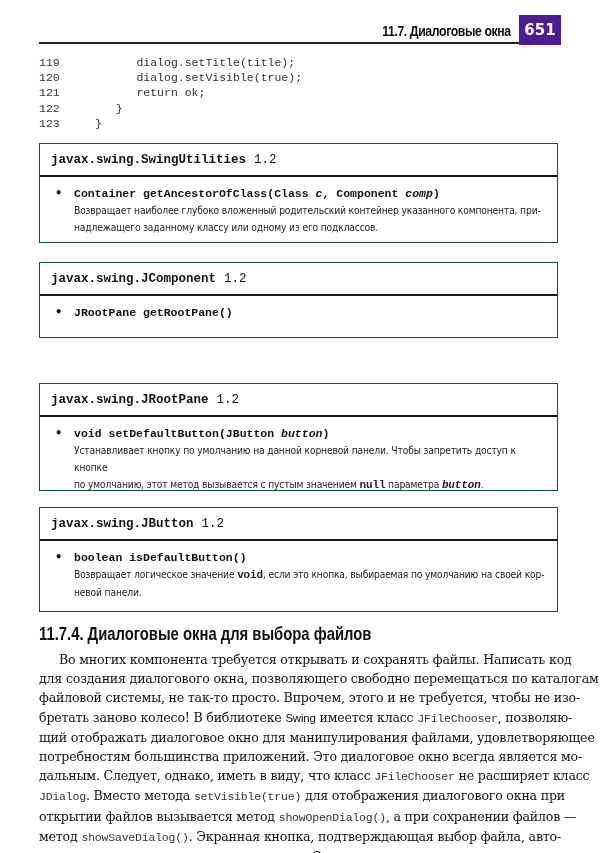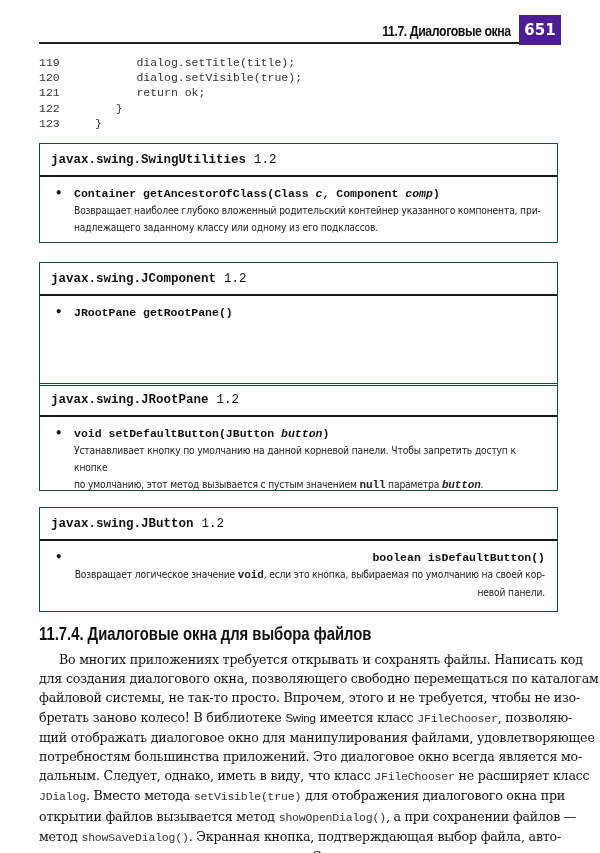--- a/index.html
+++ b/index.html
@@ -89,21 +89,21 @@
       <span>Container</span>
       <span>getAncestorOfClass(Class </span><i>c</i><span>, Component </span><i>comp</i><span>)</span>
     </div>
     <div class="desc">
       <div>Возвращает наиболее глубоко вложенный родительский контейнер указанного компонента, при-</div>
       <div>надлежащего заданному классу или одному из его подклассов.</div>
     </div>
   </div>
 </div>
 
-<div class="api-box" style="top:262px; height:124px;">
+<div class="api-box" style="top:262px; height:76px;">
   <div class="api-head">
     <span class="cls">javax.swing.JComponent</span>
     <span class="ver">1.2</span>
   </div>
   <div class="api-body">
     <div class="sig">
       <span class="bullet">•</span>
       <span>JRootPane getRootPane()</span>
     </div>
   </div>
@@ -119,41 +119,41 @@
       <span class="bullet">•</span>
       <span>void setDefaultButton(JButton </span><i>button</i><span>)</span>
     </div>
     <div class="desc">
       <div>Устанавливает кнопку по умолчанию на данной корневой панели. Чтобы запретить доступ к кнопке</div>
       <div><span>по умолчанию, этот метод вызывается с пустым значением </span><span class="mono">null</span><span> параметра </span><span class="mono-it">button</span><span>.</span></div>
     </div>
   </div>
 </div>
 
-<div class="api-box" style="top:507px; height:105px;text-align:right;">
+<div class="api-box" style="top:507px; height:105px;">
   <div class="api-head">
     <span class="cls">javax.swing.JButton</span>
     <span class="ver">1.2</span>
   </div>
   <div class="api-body">
     <div class="sig">
       <span class="bullet">•</span>
       <span>boolean isDefaultButton()</span>
     </div>
     <div class="desc">
       <div><span>Возвращает логическое значение </span><span class="mono">void</span><span>, если это кнопка, выбираемая по умолчанию на своей кор-</span></div>
       <div>невой панели.</div>
     </div>
   </div>
 </div>
 
 <div class="section-title">11.7.4. Диалоговые окна для выбора файлов</div>
 
 <div class="body-text">
-  <span class="line first">Во многих приложениях требуется открывать и сохранять файлы. Написать код</span>
+  <span class="line first">Во многих компонента требуется открывать и сохранять файлы. Написать код</span>
   <span class="line">для создания диалогового окна, позволяющего свободно перемещаться по каталогам</span>
   <span class="line">файловой системы, не так-то просто. Впрочем, этого и не требуется, чтобы не изо-</span>
   <span class="line"><span>бретать заново колесо! В библиотеке </span><span class="sans">Swing</span><span> имеется класс </span><span class="mono">JFileChooser</span><span>, позволяю-</span></span>
   <span class="line">щий отображать диалоговое окно для манипулирования файлами, удовлетворяющее</span>
   <span class="line">потребностям большинства приложений. Это диалоговое окно всегда является мо-</span>
   <span class="line"><span>дальным. Следует, однако, иметь в виду, что класс </span><span class="mono">JFileChooser</span><span> не расширяет класс</span></span>
   <span class="line"><span class="mono">JDialog</span><span>. Вместо метода </span><span class="mono">setVisible(true)</span><span> для отображения диалогового окна при</span></span>
   <span class="line"><span>открытии файлов вызывается метод </span><span class="mono">showOpenDialog()</span><span>, а при сохранении файлов —</span></span>
   <span class="line"><span>метод </span><span class="mono">showSaveDialog()</span><span>. Экранная кнопка, подтверждающая выбор файла, авто-</span></span>
   <span class="line"><span>матически помечается как </span><span class="sans">Open</span><span> или </span><span class="sans">Save</span><span>. С помощью метода </span><span class="mono">showDialog()</span><span> можно</span></span>

